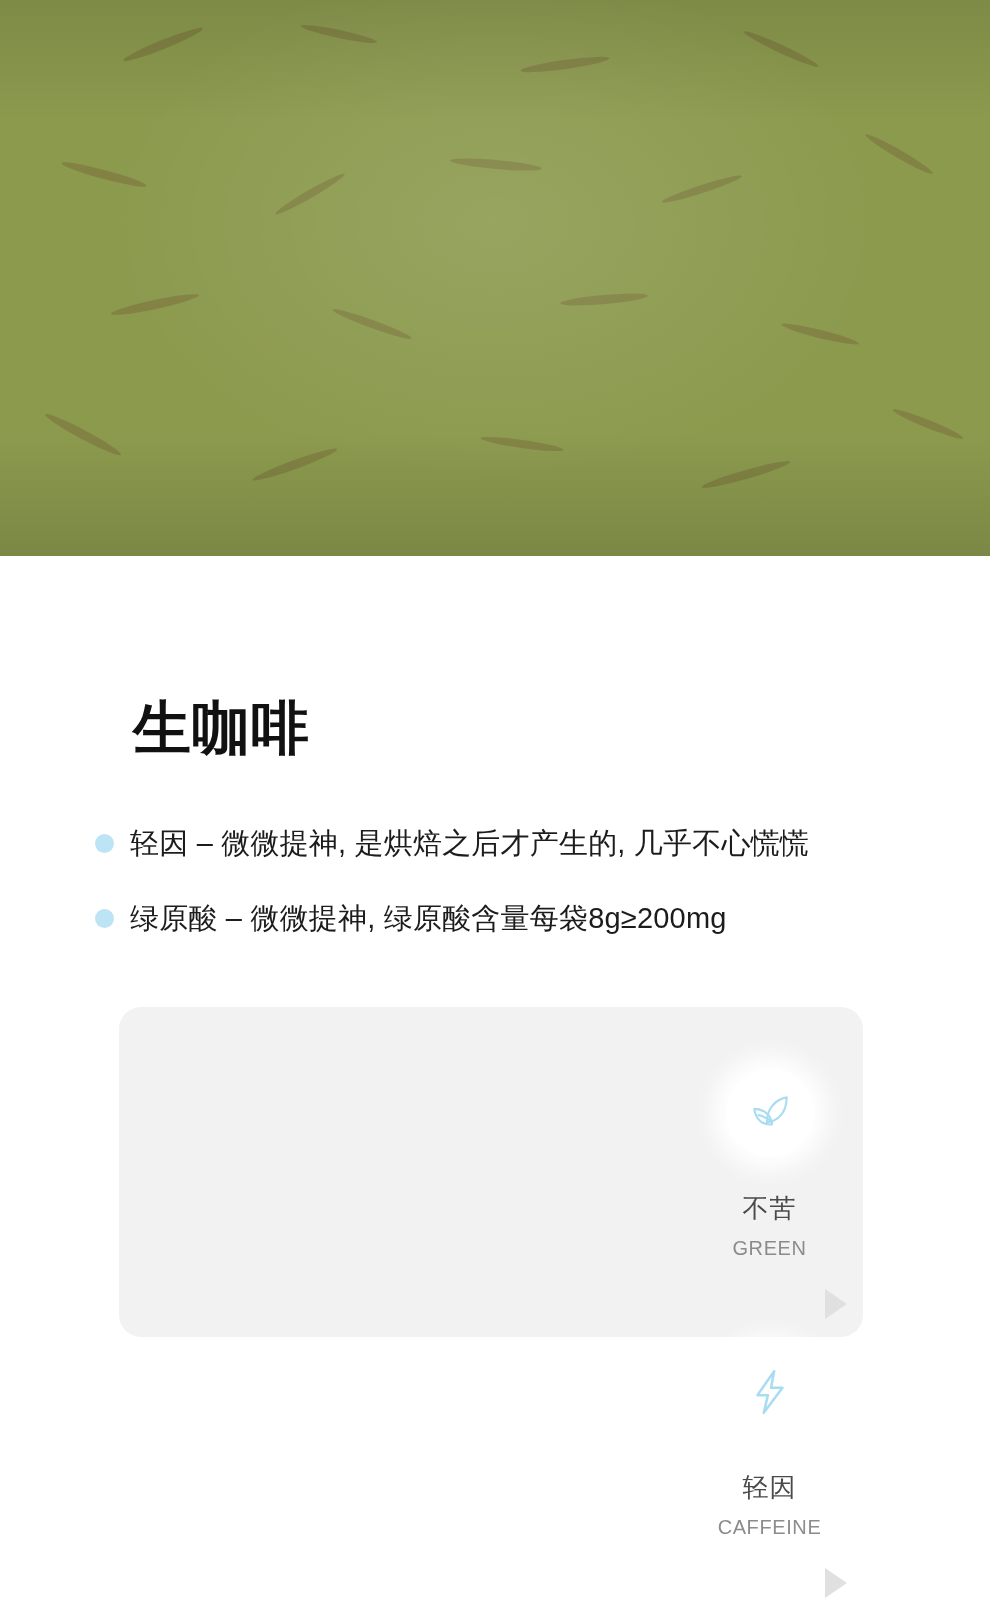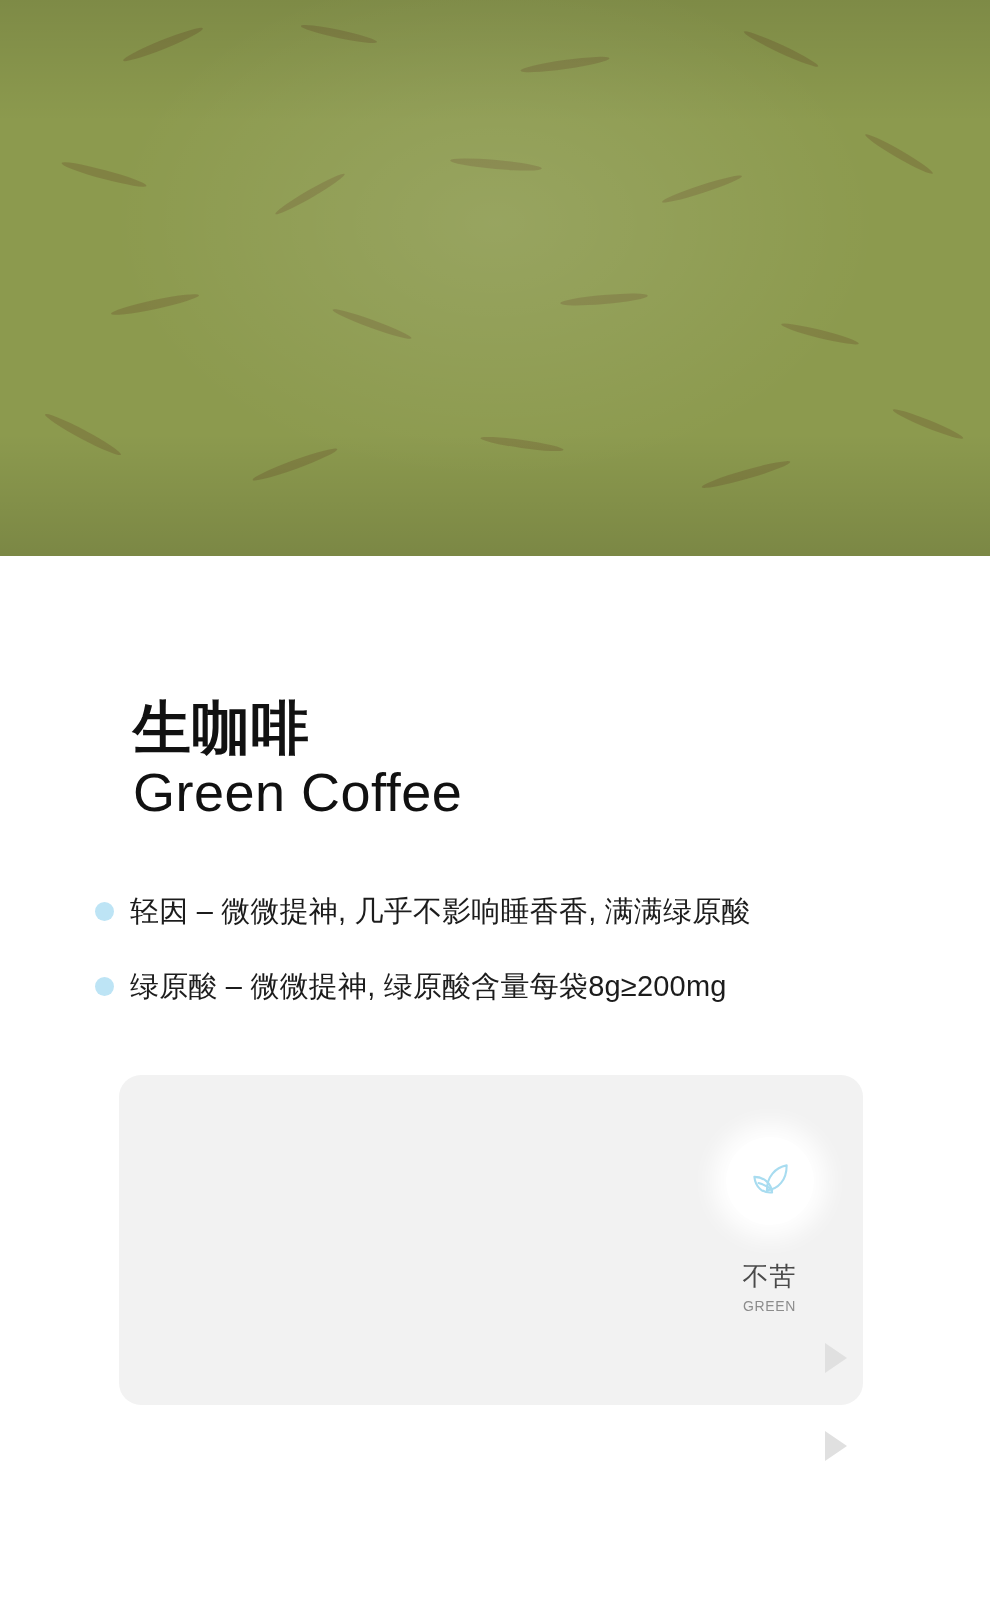--- a/index.html
+++ b/index.html
@@ -155,22 +155,22 @@
   }
   .icon-circle svg { display: block; }
   .icon-label-cn {
     margin-top: 34px;
     font-size: 26px;
     color: #4a4a4a;
     font-weight: 400;
     letter-spacing: 1px;
   }
   .icon-label-en {
-    margin-top: 4px;
-    font-size: 14px;
+    margin-top: 11px;
+    font-size: 20px;
     color: #8c8c8c;
     letter-spacing: 0.6px;
     font-weight: 400;
   }
   .arrow-sep {
     width: 54px;
     display: flex;
     align-items: center;
     justify-content: center;
     height: 88px;
@@ -205,29 +205,28 @@
   <div class="hero-crack" style="left:480px;top:440px;width:84px;height:8px;transform:rotate(8deg);"></div>
   <div class="hero-crack" style="left:700px;top:470px;width:92px;height:9px;transform:rotate(-16deg);"></div>
   <div class="hero-crack" style="left:890px;top:420px;width:76px;height:8px;transform:rotate(22deg);"></div>
   <div class="hero-shade"></div>
 </div>
 
 <div class="content">
 
   <div class="titles">
     <div class="title-cn">生咖啡</div>
-    <div class="title-en">Green Coffee</div>
   </div>
 
   <div class="bullets">
 
 
     <div class="bullet">
       <span class="bullet-dot"></span>
-      <span class="bullet-text">轻因 – 微微提神, 几乎不影响睡香香, 满满绿原酸</span>
+      <span class="bullet-text">轻因 – 微微提神, 是烘焙之后才产生的, 几乎不心慌慌</span>
     </div>
 
     <div class="bullet">
       <span class="bullet-dot"></span>
       <span class="bullet-text">绿原酸 – 微微提神, 绿原酸含量每袋8g≥200mg</span>
     </div>
 
   </div>
 
   <div class="icon-card">
@@ -242,20 +241,29 @@
           </svg>
         </div>
         <div class="icon-label-cn">不苦</div>
         <div class="icon-label-en">GREEN</div>
       </div>
 
       <div class="arrow-sep">
         <div class="arrow-tri"></div>
       </div>
 
+      <div class="icon-col">
+        <div class="icon-circle">
+          <svg width="50" height="50" viewBox="0 0 48 48" fill="none" stroke="#a8dcf0" stroke-width="2.4" stroke-linecap="round" stroke-linejoin="round">
+            <path d="M28 4 12 27h10l-4 17 18-24H25z"></path>
+          </svg>
+        </div>
+        <div class="icon-label-cn">轻因</div>
+        <div class="icon-label-en">CAFFEINE</div>
+      </div>
 
       <div class="arrow-sep">
         <div class="arrow-tri"></div>
       </div>
 
 
     </div>
   </div>
 
 </div>

